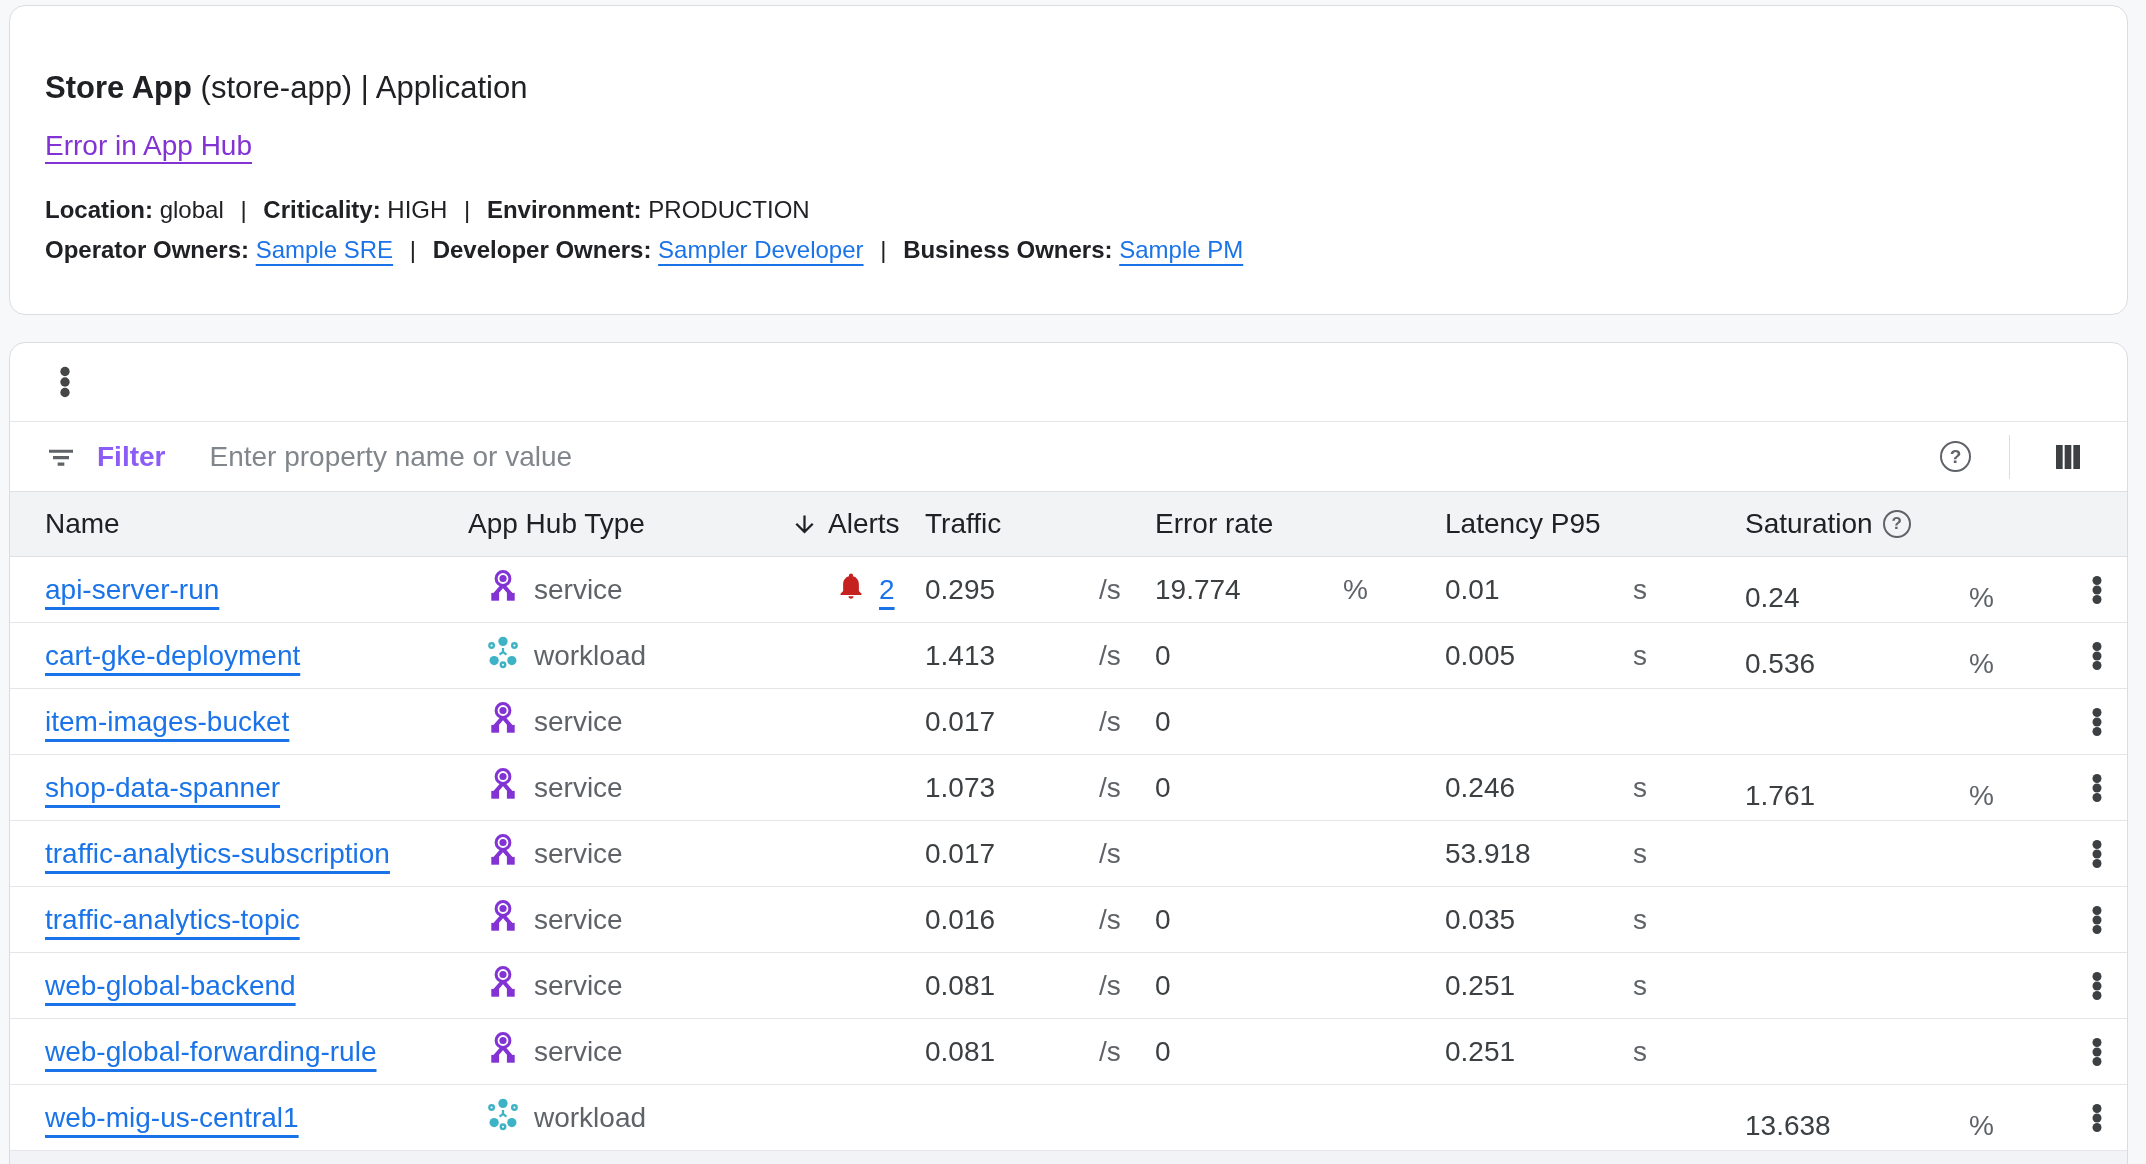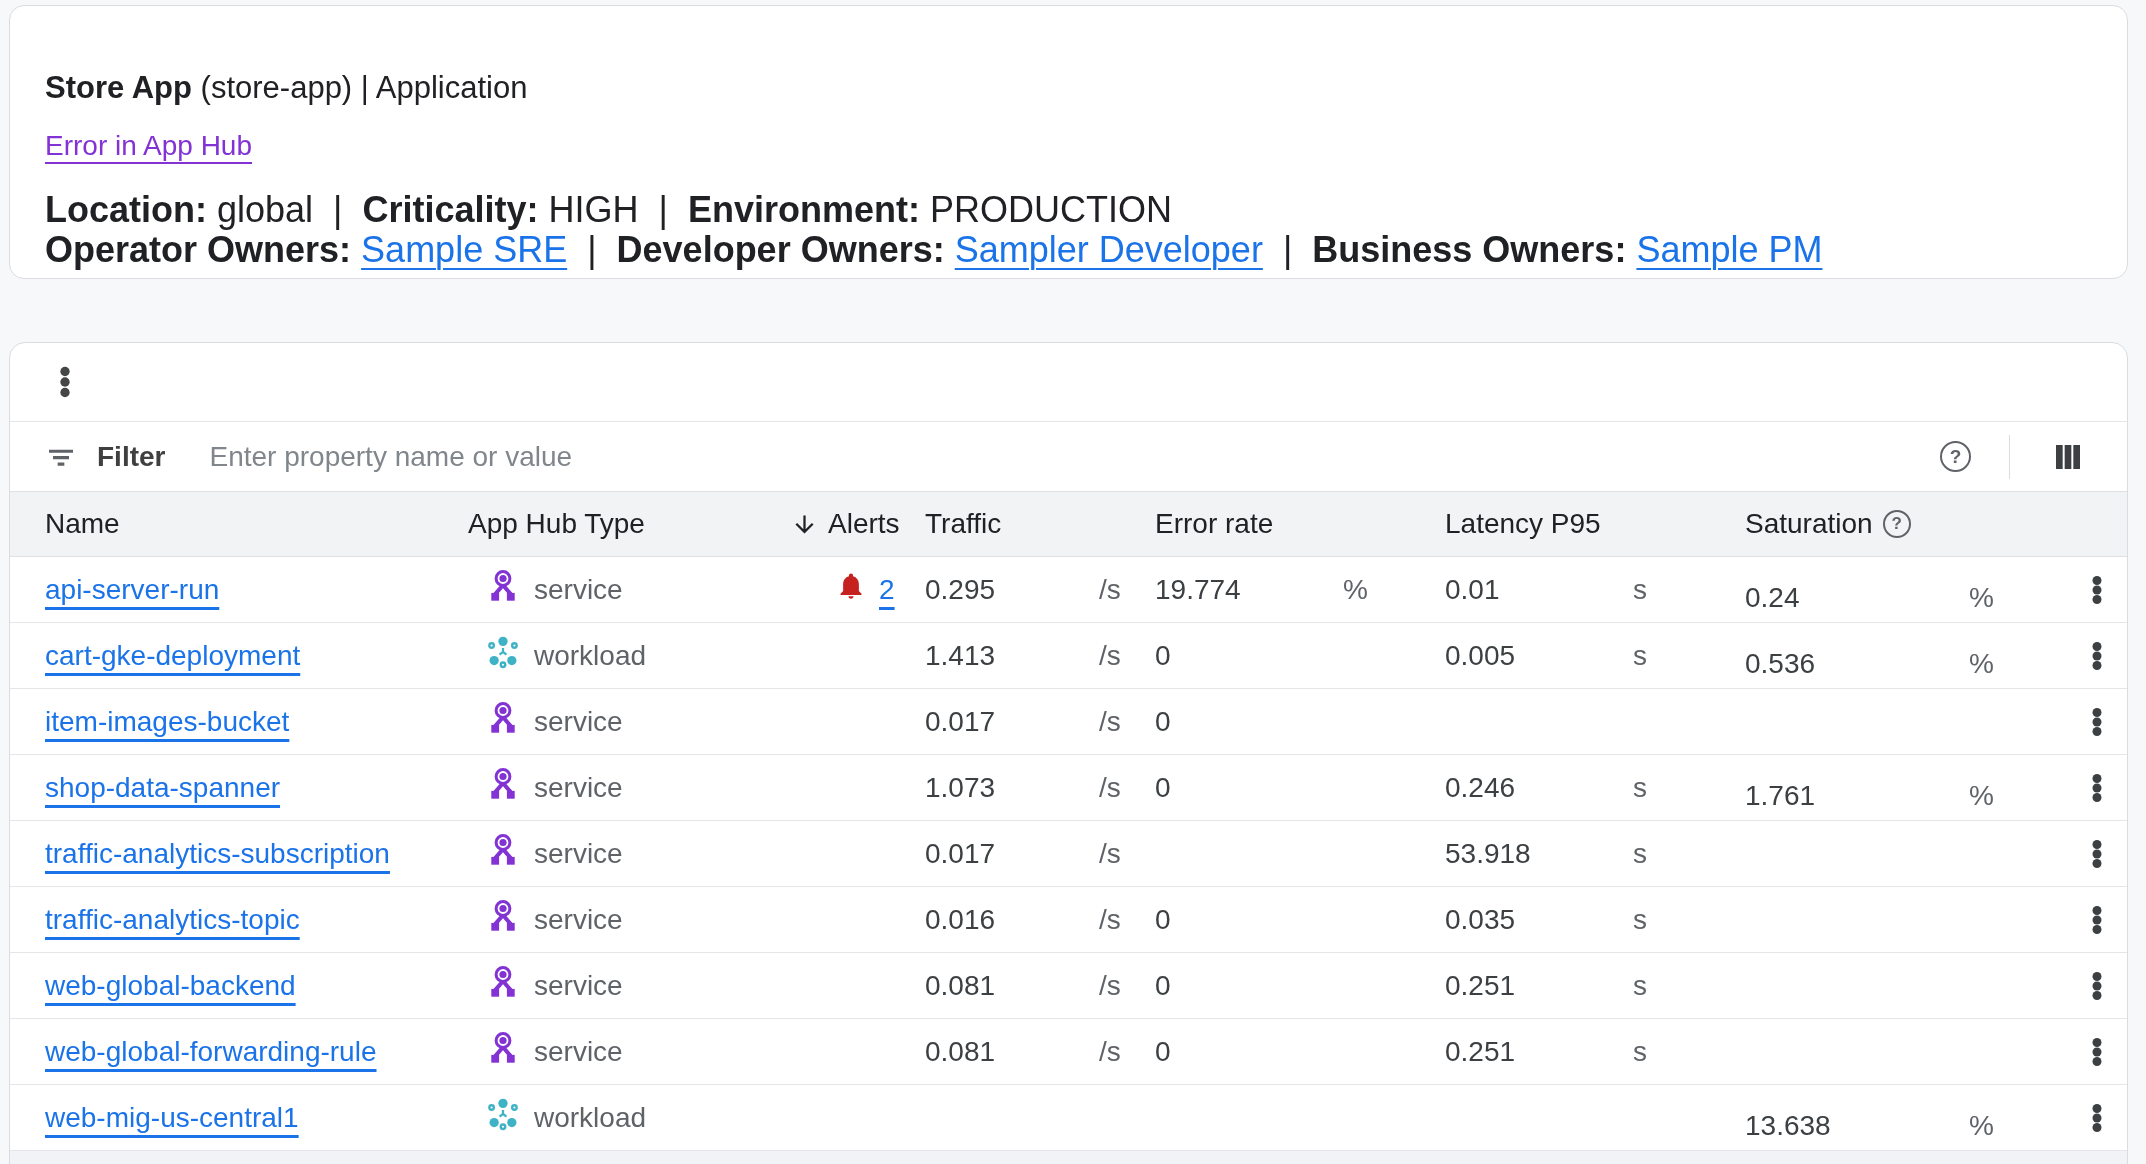--- a/index.html
+++ b/index.html
@@ -10,42 +10,42 @@
     color:#202124;
     -webkit-font-smoothing:antialiased;
   }
   .card {
     position:absolute; left:9px; width:2119px;
     background:#ffffff;
     border:1px solid #dadce0;
     border-radius:16px;
   }
   
-  .card-app { top:5px; height:274px; padding:60px 35px 0 35px;border-radius:15px; }
+  .card-app { top:5px; height:310px; padding:60px 35px 0 35px; }
   .app-title { font-size:31px; line-height:44px; color:#202124; font-weight:400; }
   .app-title b { font-weight:700; }
   .manage-link {
     display:inline-block; margin-top:20px;
     font-size:28px; color:#8333d4; text-decoration:underline;
     text-underline-offset:7px; text-decoration-thickness:2px; cursor:pointer;
   }
-  .meta { margin-top:28px; font-size:36px; line-height:40px; color:#202124; }
+  .meta { margin-top:28px; font-size:24px; line-height:40px; color:#202124; }
   .meta .lbl { font-weight:700; }
   .meta .sep { margin:0 10px; }
   .meta a { color:#1a73e8; text-decoration:underline; text-underline-offset:6px; text-decoration-thickness:2px; cursor:pointer; }
 
   
   .card-panel { top:342px; height:860px; overflow:hidden; }
   .panel-header { height:78px; display:flex; align-items:center; padding:0 24px 0 35px; }
   .panel-title { font-size:30px; color:#202124; flex:1; }
   .icon-btn { display:flex; align-items:center; justify-content:center; width:40px; height:40px; cursor:pointer; }
 
   .filter-row { height:70px; border-top:1px solid #e3e5e8; display:flex; align-items:center; padding:0 39px 0 35px; }
   .filter-icon { margin-right:20px; display:flex; }
-  .filter-label { font-size:28px; font-weight:700; color:#404040; margin-right:44px; }
+  .filter-label { font-size:28px; font-weight:700; color:#8b5cf6; margin-right:44px; }
   .filter-input {
     flex:1; border:none; outline:none; font-size:28px;
     font-family:"Liberation Sans", sans-serif; color:#202124; background:transparent;
   }
   .filter-input::placeholder { color:#80868b; }
   .help-circle {
     width:31px; height:31px; border:2.5px solid #5f6368; border-radius:50%;
     display:flex; align-items:center; justify-content:center;
     font-size:19px; font-weight:700; color:#5f6368;
   }

